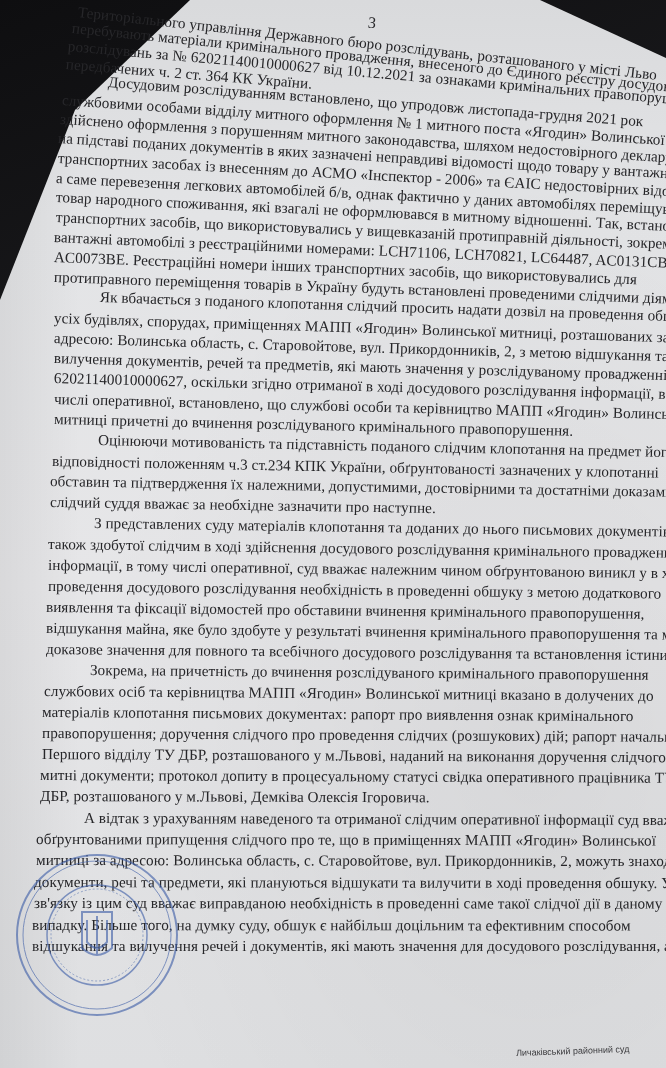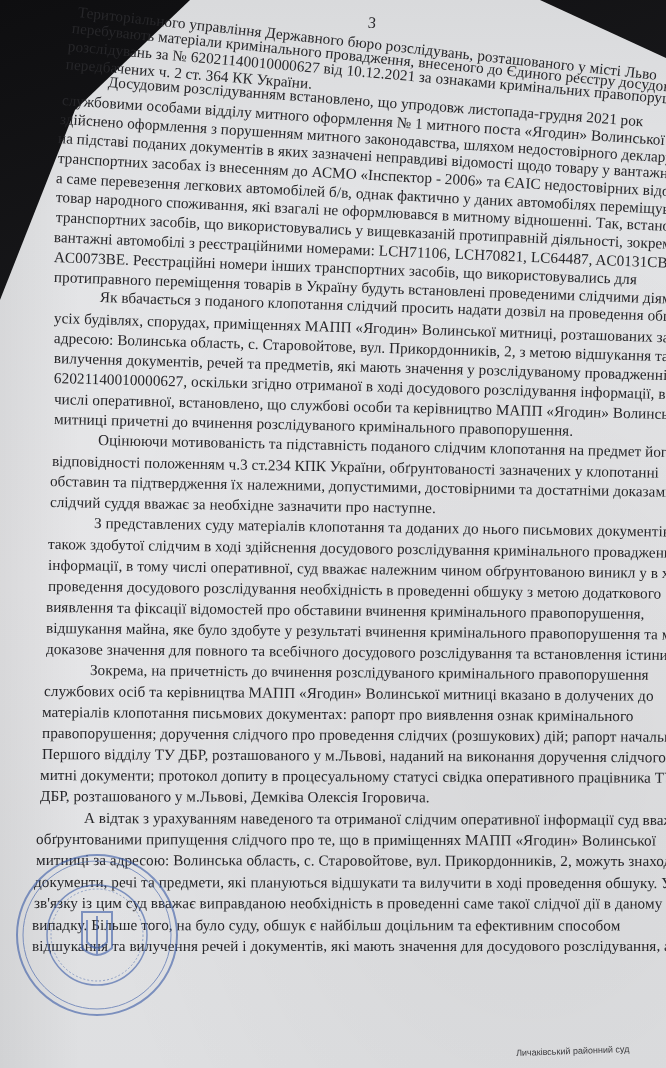--- a/index.html
+++ b/index.html
@@ -90,21 +90,21 @@
     <div class="line" style="left: 42px; top: 704px; transform: rotate(0.4deg);">матеріалів клопотання письмових документах: рапорт про виявлення ознак кримінального</div>
     <div class="line" style="left: 42px; top: 725px; transform: rotate(0.35deg);">правопорушення; доручення слідчого про проведення слідчих (розшукових) дій; рапорт начальника</div>
     <div class="line" style="left: 42px; top: 746px; transform: rotate(0.3deg);">Першого відділу ТУ ДБР, розташованого у м.Львові, наданий на виконання доручення слідчого;</div>
     <div class="line" style="left: 40px; top: 767px; transform: rotate(0.25deg);">митні документи; протокол допиту в процесуальному статусі свідка оперативного працівника ТУ</div>
     <div class="line" style="left: 40px; top: 788px; transform: rotate(0.2deg);">ДБР, розташованого у м.Львові, Демківа Олексія Ігоровича.</div>
     <div class="line" style="left: 84px; top: 810px; transform: rotate(0.2deg);">А відтак з урахуванням наведеного та отриманої слідчим оперативної інформації суд вважає</div>
     <div class="line" style="left: 36px; top: 831px; transform: rotate(0.15deg);">обґрунтованими припущення слідчого про те, що в приміщеннях МАПП «Ягодин» Волинської</div>
     <div class="line" style="left: 36px; top: 852px; transform: rotate(0.1deg);">митниці за адресою: Волинська область, с. Старовойтове, вул. Прикордонників, 2, можуть знаходить</div>
     <div class="line" style="left: 34px; top: 874px; transform: rotate(0.1deg);">документи, речі та предмети, які плануються відшукати та вилучити в ході проведення обшуку. У</div>
     <div class="line" style="left: 34px; top: 895px; transform: rotate(0.05deg);">зв'язку із цим суд вважає виправданою необхідність в проведенні саме такої слідчої дії в даному</div>
-    <div class="line" style="left: 32px; top: 917px; transform: rotate(0.05deg);">випадку. Більше того, на було суду, обшук є найбільш доцільним та ефективним способом</div>
+    <div class="line" style="left: 32px; top: 917px; transform: rotate(0.05deg);">випадку. Більше того, на думку суду, обшук є найбільш доцільним та ефективним способом</div>
     <div class="line" style="left: 32px; top: 938px; transform: rotate(0deg);">відшукання та вилучення речей і документів, які мають значення для досудового розслідування, а</div>
   </div>
 
 <svg class="stamp" viewBox="0 0 170 170">
   <g fill="none" stroke="#3f5fa8" stroke-width="2">
     <circle cx="85" cy="85" r="80"></circle>
     <circle cx="85" cy="85" r="74" stroke-width="1"></circle>
     <circle cx="85" cy="85" r="50" stroke-width="1.5"></circle>
     <circle cx="85" cy="85" r="46" stroke-width="0.8" stroke-dasharray="2 2"></circle>
   </g>

